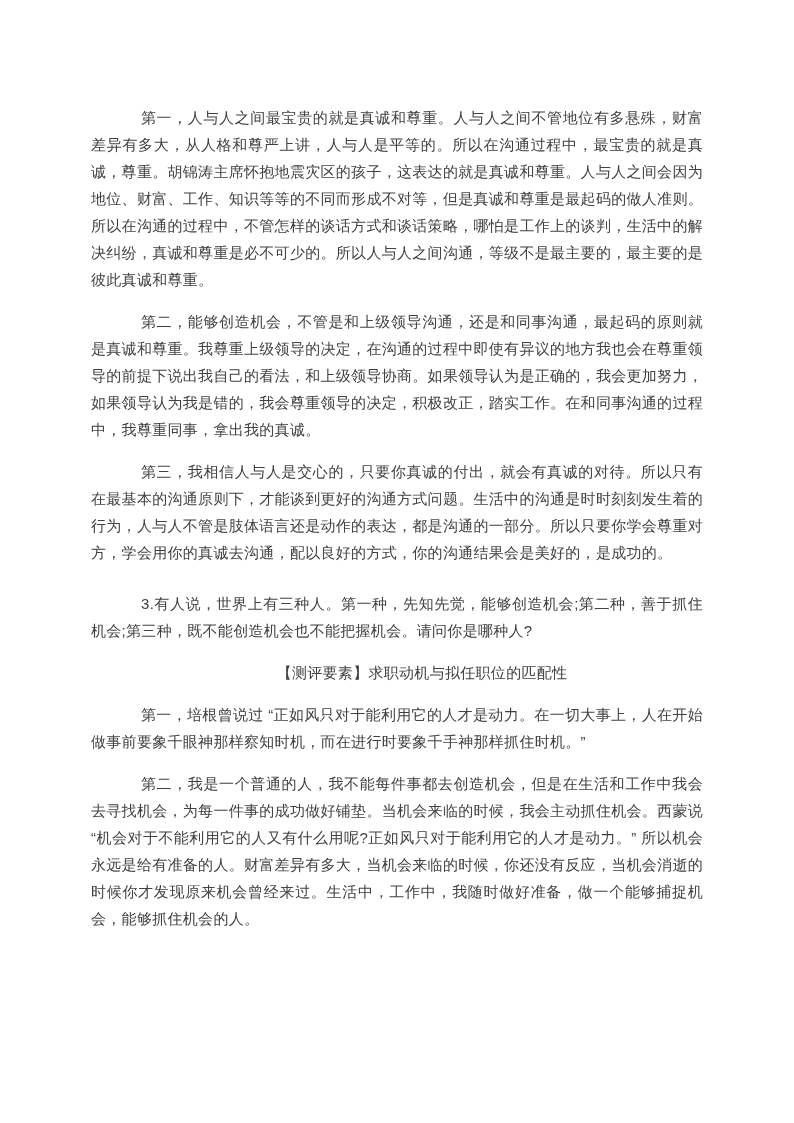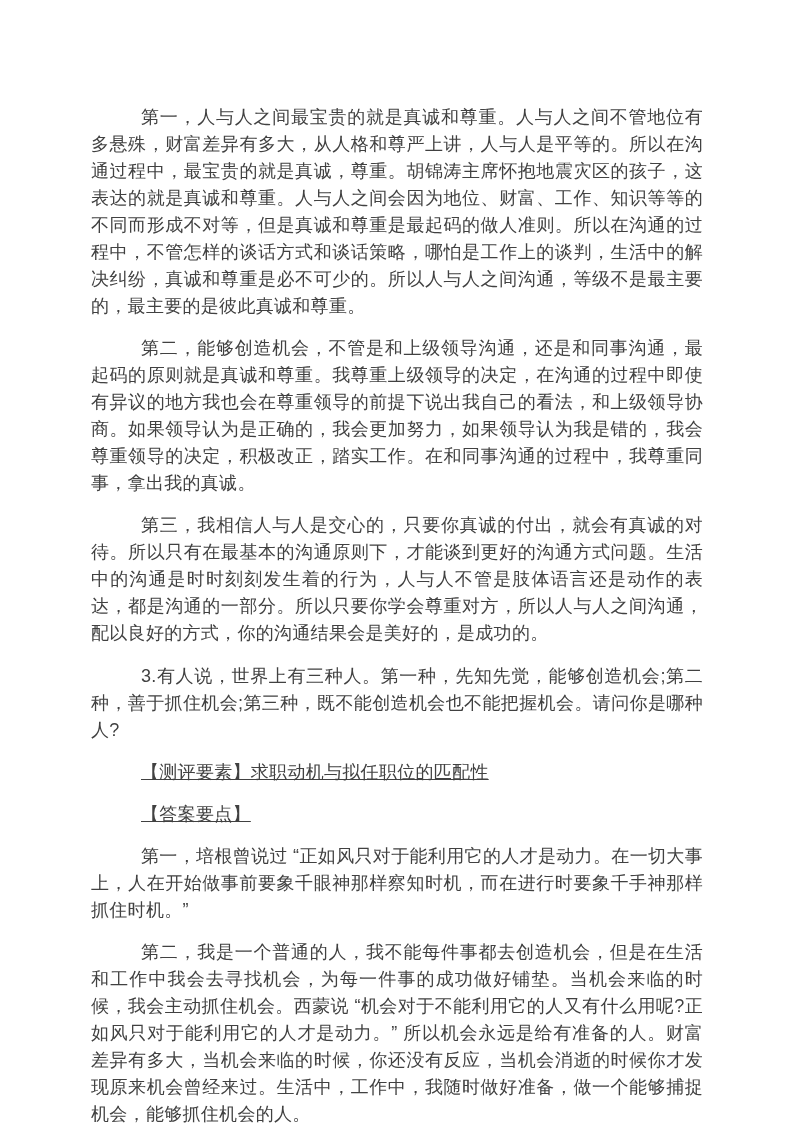--- a/index.html
+++ b/index.html
@@ -11,51 +11,49 @@
     position: relative;
     width: 794px;
     height: 1123px;
     margin: 0 auto;
     background: #ffffff;
     box-sizing: border-box;
     padding: 104px 91px 40px 91px;
     overflow: hidden;
     font-family: "Liberation Sans", "DejaVu Sans", sans-serif;
     color: #414141;
-    font-size: 18px;
+    font-size: 15px;
     line-height: 27px;
     letter-spacing: 0.3px;
     text-align: justify;
     text-justify: inter-ideograph;
   }
   .para {
     margin: 0 0 15px 0;
     text-indent: 50px;
     word-break: break-all;
   }
   .para.section-gap {
-    margin-top: 16px;
+    margin-top: 24px;
   }
   .para.short {
-    text-align: left;
-    text-decoration: underline;
+    text-align: center;
   }
 </style>
 </head>
 <body>
 
 <div class="page">
   <p class="para">第一，人与人之间最宝贵的就是真诚和尊重。人与人之间不管地位有多悬殊，财富差异有多大，从人格和尊严上讲，人与人是平等的。所以在沟通过程中，最宝贵的就是真诚，尊重。胡锦涛主席怀抱地震灾区的孩子，这表达的就是真诚和尊重。人与人之间会因为地位、财富、工作、知识等等的不同而形成不对等，但是真诚和尊重是最起码的做人准则。所以在沟通的过程中，不管怎样的谈话方式和谈话策略，哪怕是工作上的谈判，生活中的解决纠纷，真诚和尊重是必不可少的。所以人与人之间沟通，等级不是最主要的，最主要的是彼此真诚和尊重。</p>
 
   <p class="para">第二，能够创造机会，不管是和上级领导沟通，还是和同事沟通，最起码的原则就是真诚和尊重。我尊重上级领导的决定，在沟通的过程中即使有异议的地方我也会在尊重领导的前提下说出我自己的看法，和上级领导协商。如果领导认为是正确的，我会更加努力，如果领导认为我是错的，我会尊重领导的决定，积极改正，踏实工作。在和同事沟通的过程中，我尊重同事，拿出我的真诚。</p>
 
-  <p class="para">第三，我相信人与人是交心的，只要你真诚的付出，就会有真诚的对待。所以只有在最基本的沟通原则下，才能谈到更好的沟通方式问题。生活中的沟通是时时刻刻发生着的行为，人与人不管是肢体语言还是动作的表达，都是沟通的一部分。所以只要你学会尊重对方，所以人与人之间沟通，配以良好的方式，你的沟通结果会是美好的，是成功的。</p>
+  <p class="para">第三，我相信人与人是交心的，只要你真诚的付出，就会有真诚的对待。所以只有在最基本的沟通原则下，才能谈到更好的沟通方式问题。生活中的沟通是时时刻刻发生着的行为，人与人不管是肢体语言还是动作的表达，都是沟通的一部分。所以只要你学会尊重对方，学会用你的真诚去沟通，配以良好的方式，你的沟通结果会是美好的，是成功的。</p>
 
   <p class="para section-gap">3.有人说，世界上有三种人。第一种，先知先觉，能够创造机会;第二种，善于抓住机会;第三种，既不能创造机会也不能把握机会。请问你是哪种人?</p>
 
   <p class="para short">【测评要素】求职动机与拟任职位的匹配性</p>
 
-  <p class="para short">【答案要点】</p>
 
   <p class="para">第一，培根曾说过 “正如风只对于能利用它的人才是动力。在一切大事上，人在开始做事前要象千眼神那样察知时机，而在进行时要象千手神那样抓住时机。”</p>
 
   <p class="para">第二，我是一个普通的人，我不能每件事都去创造机会，但是在生活和工作中我会去寻找机会，为每一件事的成功做好铺垫。当机会来临的时候，我会主动抓住机会。西蒙说 “机会对于不能利用它的人又有什么用呢?正如风只对于能利用它的人才是动力。” 所以机会永远是给有准备的人。财富差异有多大，当机会来临的时候，你还没有反应，当机会消逝的时候你才发现原来机会曾经来过。生活中，工作中，我随时做好准备，做一个能够捕捉机会，能够抓住机会的人。</p>
 </div>
 
 </body></html>

